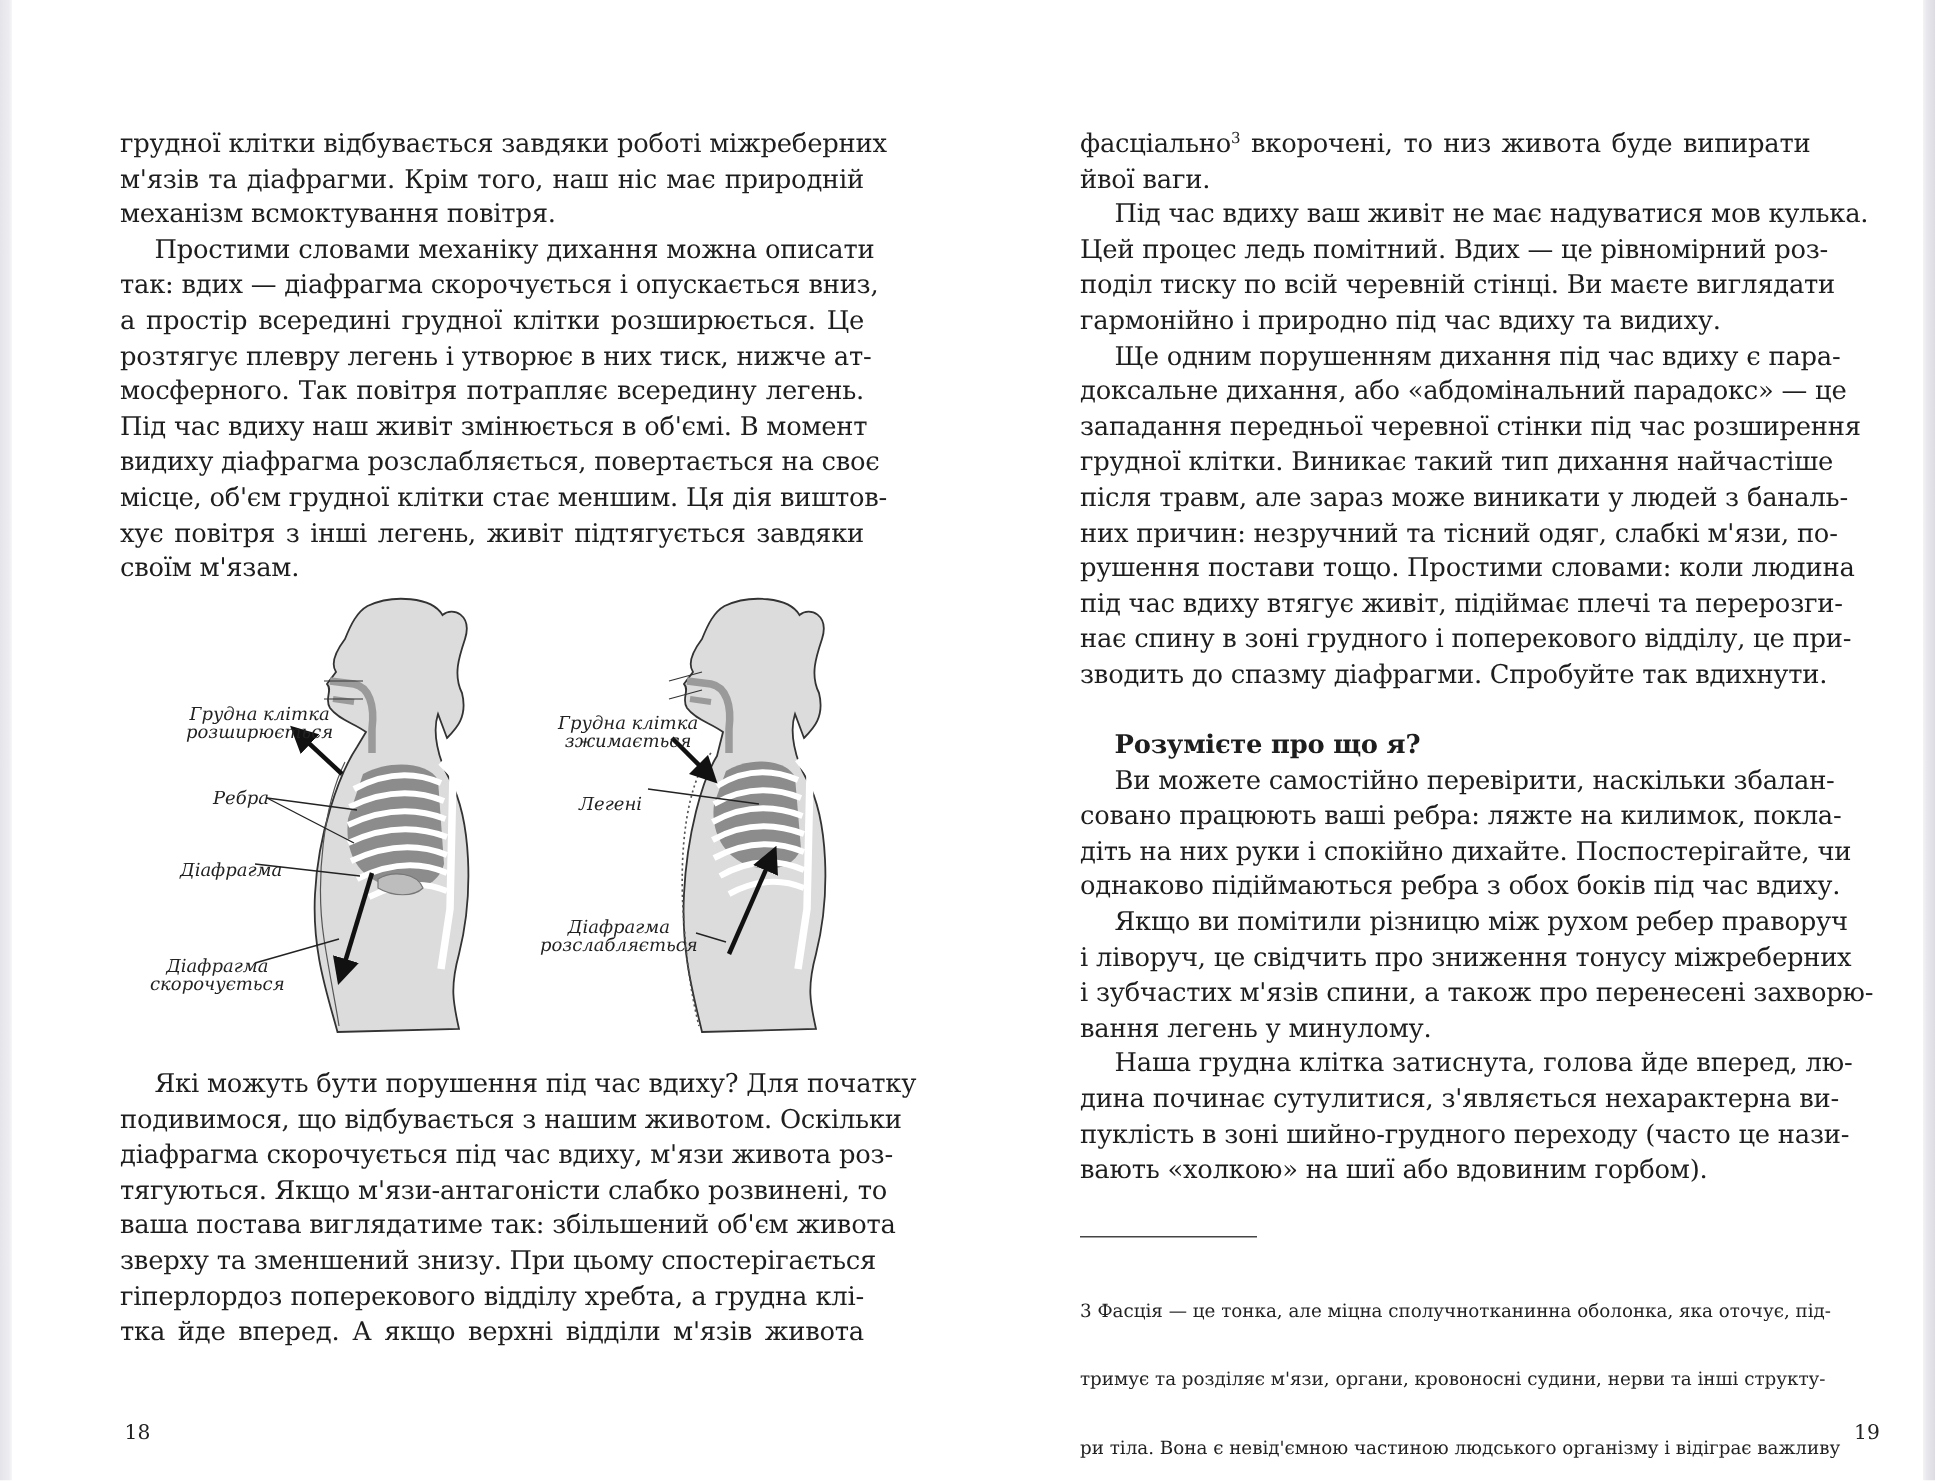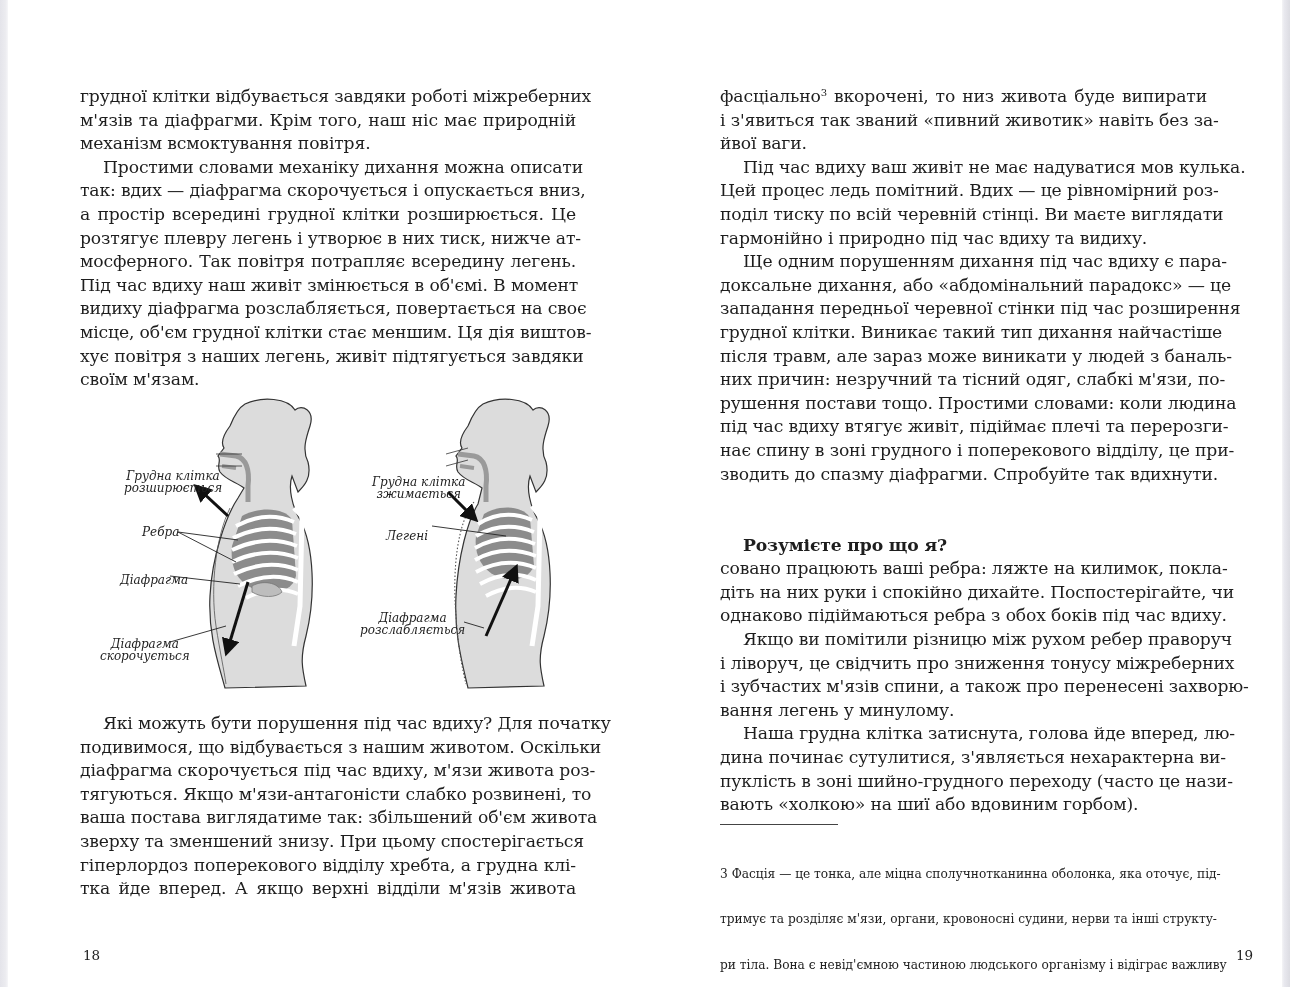--- a/index.html
+++ b/index.html
@@ -85,21 +85,21 @@
       <span class="line">м'язів та діафрагми. Крім того, наш ніс має природній</span>
       <span class="line last">механізм всмоктування повітря.</span>
       <span class="line indent">Простими словами механіку дихання можна описати</span>
       <span class="line">так: вдих — діафрагма скорочується і опускається вниз,</span>
       <span class="line">а простір всередині грудної клітки розширюється. Це</span>
       <span class="line">розтягує плевру легень і утворює в них тиск, нижче ат-</span>
       <span class="line">мосферного. Так повітря потрапляє всередину легень.</span>
       <span class="line">Під час вдиху наш живіт змінюється в об'ємі. В момент</span>
       <span class="line">видиху діафрагма розслабляється, повертається на своє</span>
       <span class="line">місце, об'єм грудної клітки стає меншим. Ця дія виштов-</span>
-      <span class="line">хує повітря з наших легень, живіт підтягується завдяки</span>
+      <span class="line">хує повітря з інші легень, живіт підтягується завдяки</span>
       <span class="line last">своїм м'язам.</span>
     </div>
 
   <div class="figure">
     <svg width="560" height="300" viewBox="0 0 560 300">
       <defs>
         <marker id="arrowhead" markerWidth="6" markerHeight="6" refX="3" refY="3" orient="auto">
           <path d="M0,0 L6,3 L0,6 Z" fill="#111"></path>
         </marker>
       </defs>
@@ -197,40 +197,40 @@
       <span class="line">тка йде вперед. А якщо верхні відділи м'язів живота</span>
     </div>
 
   <div class="page-number">18</div>
 </div>
 
 <div class="page page-right">
   <div class="col" style="top:85px;">
     <span class="line"><span>фасціально</span><sup>3</sup><span> вкорочені, то низ живота буде випирати</span></span>
     <div id="right-lines-1">
-        <span class="line">і з'явиться так званий «пивний животик» навіть без за-</span>
         <span class="line last">йвої ваги.</span>
         <span class="line indent">Під час вдиху ваш живіт не має надуватися мов кулька.</span>
         <span class="line">Цей процес ледь помітний. Вдих — це рівномірний роз-</span>
         <span class="line">поділ тиску по всій черевній стінці. Ви маєте виглядати</span>
         <span class="line last">гармонійно і природно під час вдиху та видиху.</span>
         <span class="line indent">Ще одним порушенням дихання під час вдиху є пара-</span>
         <span class="line">доксальне дихання, або «абдомінальний парадокс» — це</span>
         <span class="line">западання передньої черевної стінки під час розширення</span>
         <span class="line">грудної клітки. Виникає такий тип дихання найчастіше</span>
         <span class="line">після травм, але зараз може виникати у людей з баналь-</span>
         <span class="line">них причин: незручний та тісний одяг, слабкі м'язи, по-</span>
         <span class="line">рушення постави тощо. Простими словами: коли людина</span>
         <span class="line">під час вдиху втягує живіт, підіймає плечі та перерозги-</span>
         <span class="line">нає спину в зоні грудного і поперекового відділу, це при-</span>
         <span class="line last">зводить до спазму діафрагми. Спробуйте так вдихнути.</span>
       </div>
     <span class="line" style="height:23.6px;"></span>
-    <span class="line heading" style="padding-left:23px;margin-top:24px;"><span>Розумієте про що я?</span></span>
+    <span class="line heading" style="padding-left:23px;"><span>Розумієте про що я?</span></span>
     <div id="right-lines-2">
+        <span class="line indent">Ви можете самостійно перевірити, наскільки збалан-</span>
         <span class="line">совано працюють ваші ребра: ляжте на килимок, покла-</span>
         <span class="line">діть на них руки і спокійно дихайте. Поспостерігайте, чи</span>
         <span class="line last">однаково підіймаються ребра з обох боків під час вдиху.</span>
         <span class="line indent">Якщо ви помітили різницю між рухом ребер праворуч</span>
         <span class="line">і ліворуч, це свідчить про зниження тонусу міжреберних</span>
         <span class="line">і зубчастих м'язів спини, а також про перенесені захворю-</span>
         <span class="line last">вання легень у минулому.</span>
         <span class="line indent">Наша грудна клітка затиснута, голова йде вперед, лю-</span>
         <span class="line">дина починає сутулитися, з'являється нехарактерна ви-</span>
         <span class="line">пуклість в зоні шийно-грудного переходу (часто це нази-</span>

